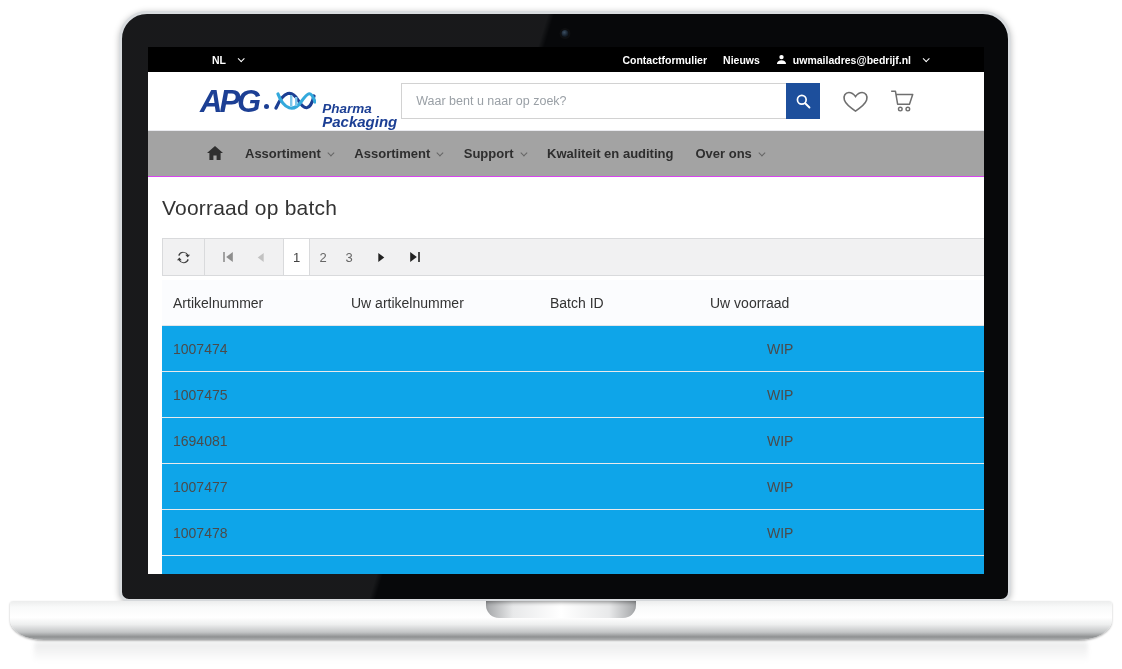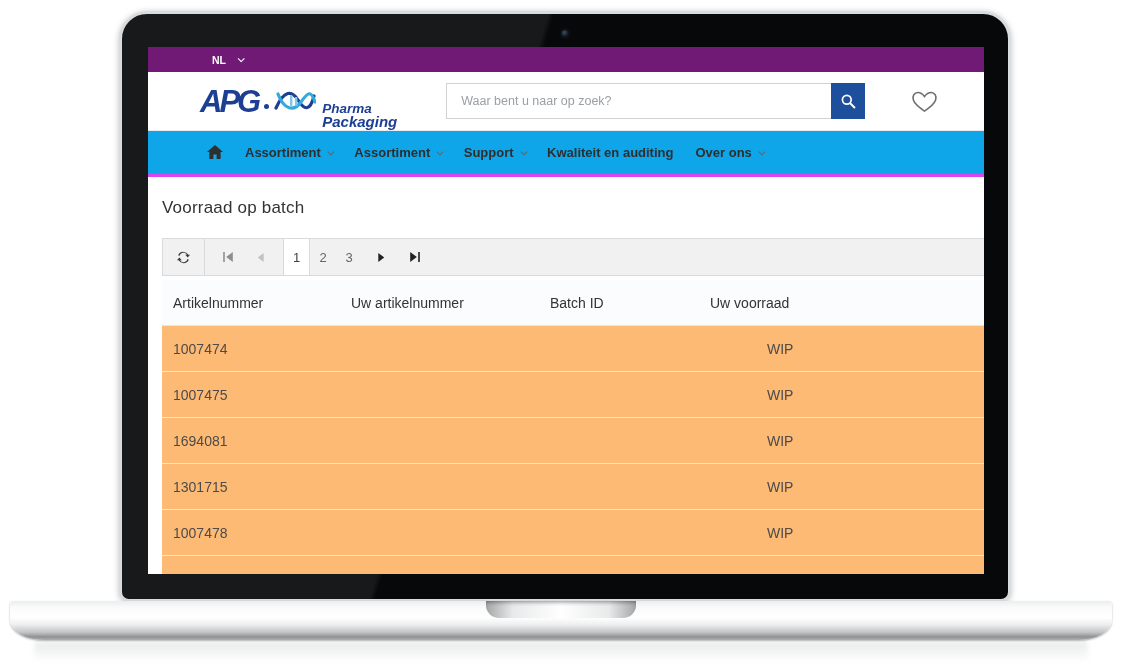--- a/index.html
+++ b/index.html
@@ -43,72 +43,72 @@
     box-shadow:inset 0 3px 4px -2px rgba(0,0,0,.45);
   }
   .reflection {
     position:absolute; left:34px; top:642px; width:1054px; height:24px;
     background:linear-gradient(180deg, rgba(150,153,155,0.5) 0%, rgba(255,255,255,0) 85%);
     opacity:.4; filter:blur(2px); border-radius:4px;
   }
 
   
   .topbar {
-    height:25px; background:#701a75; display:flex; align-items:center;
+    height:25px; background:#000000; display:flex; align-items:center;
     padding:0 56px 0 64px; color:#ffffff; font-size:10.5px; font-weight:bold;
   }
   .topbar .spacer { flex:1; }
   .topbar-right { display:flex; align-items:center; gap:16px; }
   .chev {
     display:inline-block; width:5px; height:5px;
     border-right:1.5px solid currentColor; border-bottom:1.5px solid currentColor;
     transform:rotate(45deg) translateY(-1px); margin-left:6px;
   }
   .account { display:flex; align-items:center; gap:6px; }
 
   
-  .siteheader { height:58px; display:flex; align-items:center; padding-left:52px; background:#fff;gap:24px; }
+  .siteheader { height:58px; display:flex; align-items:center; padding-left:52px; background:#fff; }
   .logo { display:flex; align-items:center; cursor:pointer; }
   .logo-acronym {
     font-size:31px; font-weight:800; font-style:italic; color:#1c3f94;
     letter-spacing:-3px; line-height:1;
   }
   .logo-dot { width:5px; height:5px; border-radius:50%; background:#1c3f94; margin:10px 3px 0 6px; }
   .logo-dna { margin:0 2px; }
   .logo-tagline { margin-left:4px; color:#1c3f94; font-style:italic; font-weight:bold; line-height:13px; }
   .logo-tagline .t1 { font-size:13.5px;margin-top:28px; }
   .logo-tagline .t2 { font-size:15px; }
 
-  .searchwrap { display:flex; margin-left:25px;justify-content:flex-end; }
+  .searchwrap { display:flex; margin-left:4px;justify-content:flex-end; }
   .searchinput {
     width:385px; height:36px; border:1px solid #d2d2d2; border-right:none;
     font-size:12.5px; padding:0 14px; color:#333; outline:none;
     font-family:"Liberation Sans", sans-serif;
   }
   .searchinput::placeholder { color:#9aa0a6; }
   .searchbtn {
     width:34px; height:36px; background:#1d4f9c; border:none; cursor:pointer;
     display:flex; align-items:center; justify-content:center;
   }
   .iconbtn { background:none; border:none; cursor:pointer; display:flex; align-items:center; }
   .heartbtn { margin-left:22px; }
   .cartbtn { margin-left:20px; }
 
   
   .navbar {
-    height:47px; background:#0ea5e9; border-top:1px solid #e9eaee; border-bottom:3px solid #d946ef;
+    height:47px; background:#a3a3a3; border-top:1px solid #e9eaee; border-bottom:1px solid #d946ef;
     display:flex; align-items:center; padding-left:59px; gap:22px;
   }
   .navitem { display:flex; align-items:center; font-size:13px; font-weight:bold; color:#2e2e2e; cursor:pointer; }
   .navitem .chev { border-color:#666; width:4.5px; height:4.5px; margin-left:7px; }
   .homebtn { display:flex; align-items:center; cursor:pointer; }
 
   
   .main { background:#fff; }
-  .pagetitle { margin:16px 0 0 14px; font-size:17px; font-weight:400; color:#333; line-height:30px; letter-spacing:.2px; }
+  .pagetitle { margin:16px 0 0 14px; font-size:21px; font-weight:400; color:#333; line-height:30px; letter-spacing:.2px; }
 
   .pager {
     margin:15px 0 0 14px; width:935px; height:38px;
     background:#f1f1f2; border:1px solid #d9dadc;
     display:flex; align-items:stretch;
   }
   .pager-cell { display:flex; align-items:center; justify-content:center; }
   .pg-refresh { width:42px; border-right:1px solid #d9dadc; cursor:pointer; }
   .pg-first { width:34px; margin-left:6px; cursor:pointer; }
   .pg-prev { width:30px; cursor:pointer; }
@@ -116,41 +116,53 @@
     width:27px; margin-left:8px; background:#ffffff;
     border-left:1px solid #d9dadc; border-right:1px solid #d9dadc;
     font-size:13px; color:#424242; cursor:pointer;
   }
   .pg-num { width:26px; font-size:13px; color:#666; cursor:pointer; }
   .pg-next { width:30px; margin-left:4px; cursor:pointer; }
   .pg-last { width:34px; margin-left:2px; cursor:pointer; }
 
   .grid { margin:4px 0 0 14px; width:935px; font-size:14px; }
   .grid-header { display:flex; height:46px; align-items:center; background:#fbfcfe; border-bottom:1px solid #e2e5e9; color:#333; }
-  .grid-row { display:flex; height:46px; align-items:center; border-bottom:1px solid #e9eaec; background:#fdba74; color:#4b4b4b; }
+  .grid-row { display:flex; height:46px; align-items:center; border-bottom:1px solid #e9eaec; background:#0ea5e9; color:#4b4b4b; }
   .cell { padding-left:11px; flex-shrink:0; overflow:hidden; white-space:nowrap; }
   .c0 { width:178px; } .c1 { width:199px; } .c2 { width:217px; } .c3 { width:160px; } .c4 { width:181px; }
 </style>
 </head>
 <body>
 
 <div class="stage">
 
   <div class="screen">
     <div class="bezel-glare"></div>
     <div class="camera"></div>
 
     <div class="viewport">
 
       <div class="topbar">
         <span class="account">
           <span>NL</span>
           <span class="chev"></span>
         </span>
         <span class="spacer"></span>
+        <div class="topbar-right">
+          <span>Contactformulier</span>
+          <span>Nieuws</span>
+          <span class="account">
+            <svg width="11" height="11" viewBox="0 0 12 12">
+                <circle cx="6" cy="3.4" r="2.4" fill="#fff"></circle>
+                <path d="M1 11c0-2.7 2.2-4.2 5-4.2s5 1.5 5 4.2z" fill="#fff"></path>
+              </svg>
+            <span>uwmailadres@bedrijf.nl</span>
+            <span class="chev"></span>
+          </span>
+        </div>
       </div>
 
       <div class="siteheader">
         <div class="logo">
           <span class="logo-acronym">APG</span>
           <span class="logo-dot"></span>
           <svg class="logo-dna" width="42" height="30" viewBox="0 0 42 30">
             <path d="M2 22 C10 4, 18 4, 24 14 S36 26, 40 10" fill="none" stroke="#1c3f94" stroke-width="3.2" stroke-linecap="round"></path>
             <path d="M4 8 C10 24, 20 26, 27 16 S37 4, 41 16" fill="none" stroke="#33a9dc" stroke-width="3.2" stroke-linecap="round"></path>
             <rect x="16" y="9" width="2.4" height="11" fill="#7ec6ea"></rect>
@@ -274,21 +286,21 @@
             <span class="cell c4"></span>
           </div>
           <div class="grid-row">
             <span class="cell c0">1694081</span>
             <span class="cell c1"></span>
             <span class="cell c2"></span>
             <span class="cell c3">WIP</span>
             <span class="cell c4"></span>
           </div>
           <div class="grid-row">
-            <span class="cell c0">1301715</span>
+            <span class="cell c0">1007477</span>
             <span class="cell c1"></span>
             <span class="cell c2"></span>
             <span class="cell c3">WIP</span>
             <span class="cell c4"></span>
           </div>
           <div class="grid-row">
             <span class="cell c0">1007478</span>
             <span class="cell c1"></span>
             <span class="cell c2"></span>
             <span class="cell c3">WIP</span>

